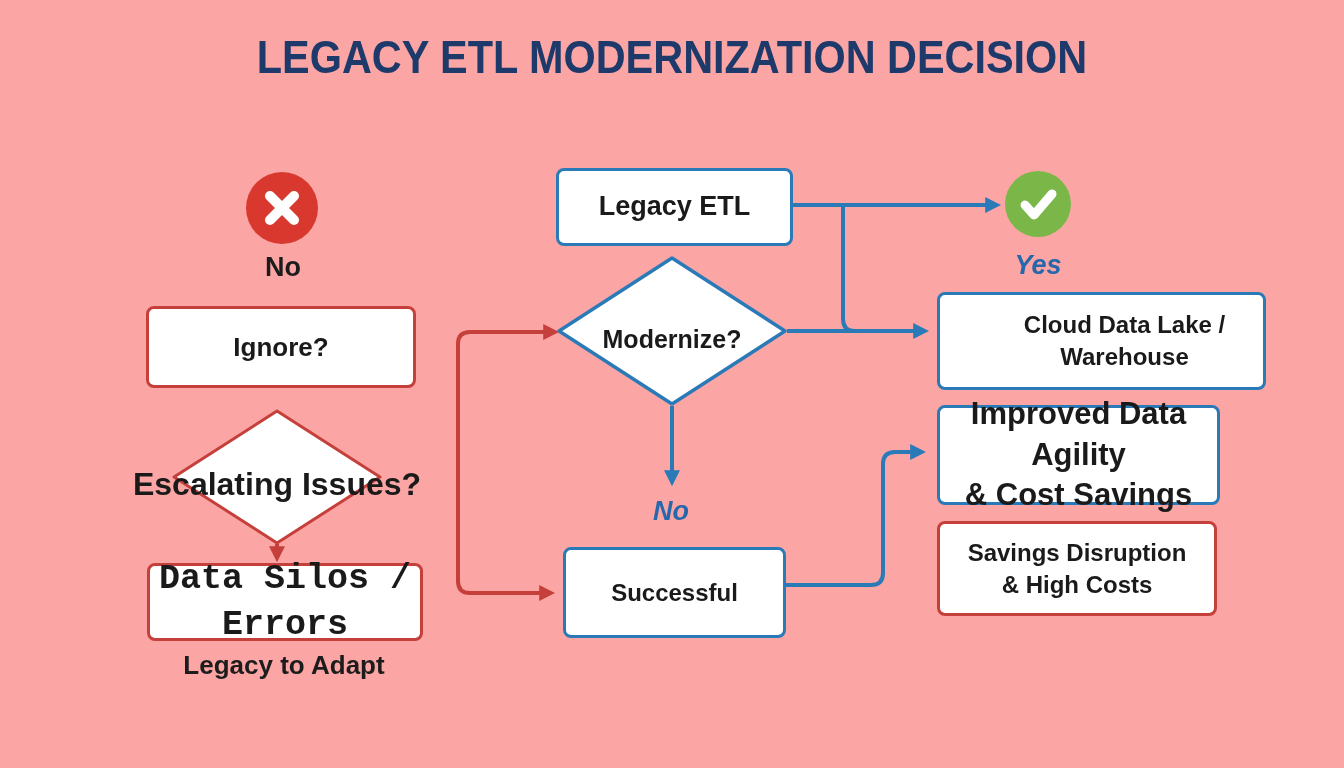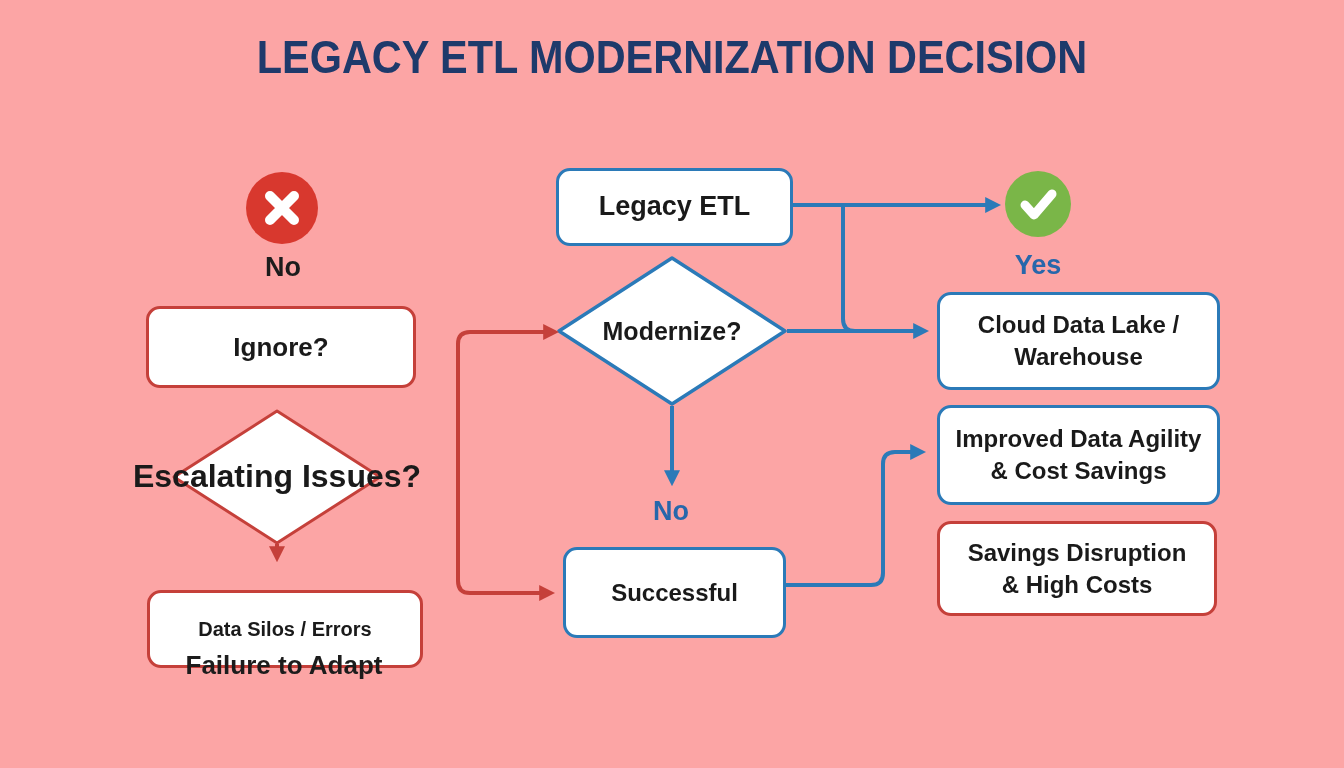--- a/index.html
+++ b/index.html
@@ -7,36 +7,36 @@
     position:relative;width:1344px;height:768px;background:#fca5a5;
     font-family:"Liberation Sans",sans-serif;overflow:hidden;
   }
   .title{
     position:absolute;left:0;top:30px;width:1344px;text-align:center;
     font-size:46px;font-weight:800;color:#1e3a6b;letter-spacing:0px;
     transform:scaleX(0.9);
   }
   .layer{position:absolute;left:0;top:0;}
   .box{
-    position:absolute;background:#ffffff;border-radius:14px;
+    position:absolute;background:#ffffff;border-radius:8px;
     display:flex;flex-direction:column;align-items:center;justify-content:center;
     text-align:center;font-weight:bold;color:#1a1a1a;line-height:1.32;
   }
   .box.blue{border:3px solid #2b7ab8;}
   .box.red{border:3px solid #c5403a;}
   .box span{display:block;}
   .lbl{
     position:absolute;transform:translate(-50%,-50%);
     font-weight:bold;white-space:nowrap;
   }
   .lbl.black{color:#1c1c1c;}
-  .lbl.blue{color:#2767ab;}
+  .lbl.blue{color:#2767ab;font-style:italic;}
   .dlabel{
     position:absolute;transform:translate(-50%,-50%);
-    font-weight:bold;text-align:center;color:#1a1a1a;line-height:1.3;
+    font-weight:bold;text-align:center;color:#1a1a1a;line-height:1.3;margin-top:8px;
   }
   .icon{position:absolute;}
 </style>
 </head>
 <body>
 
 <div class="canvas">
 
   <div class="title">LEGACY ETL MODERNIZATION DECISION</div>
 
@@ -71,49 +71,49 @@
 
   <div class="box red" style="left:146px;top:306px;width:264px;height:76px;font-size:26px;text-align:center;">
     <span>Ignore?</span>
   </div>
 
   <div class="dlabel" style="left:277px;top:477px;font-size:32px;">
     <span>Escalating</span>
     <span>Issues?</span>
   </div>
 
-  <div class="box red" style="left:147px;top:590px;width:270px;height:72px;font-size:20px;">
+  <div class="box red" style="left:147px;top:563px;width:270px;height:72px;font-size:35px;font-family:Liberation Mono, monospace;">
     <span>Data Silos / Errors</span>
   </div>
-  <div class="lbl black" style="left:284px;top:665px;font-size:26px;">Failure to Adapt</div>
+  <div class="lbl black" style="left:284px;top:665px;font-size:26px;">Legacy to Adapt</div>
 
   <div class="box blue" style="left:556px;top:168px;width:231px;height:72px;font-size:27px;">
     <span>Legacy ETL</span>
   </div>
 
   <div class="dlabel" style="left:672px;top:331px;font-size:25px;">Modernize?</div>
 
   <div class="lbl blue" style="left:671px;top:511px;font-size:27px;">No</div>
 
   <div class="box blue" style="left:563px;top:547px;width:217px;height:85px;font-size:24px;gap:30px;">
     <span>Successful</span>
   </div>
 
   <svg class="icon" style="left:1005px;top:171px;" width="66" height="66" viewBox="0 0 66 66">
     <circle cx="33" cy="33" r="33" fill="#7ab648"></circle>
     <path d="M20 34 L29 44 L47 23" fill="none" stroke="#ffffff" stroke-width="9" stroke-linecap="round" stroke-linejoin="round"></path>
   </svg>
   <div class="lbl blue" style="left:1038px;top:265px;font-size:27px;">Yes</div>
 
-  <div class="box blue" style="left:937px;top:292px;width:277px;height:92px;font-size:24px;">
+  <div class="box blue" style="left:937px;top:292px;width:277px;height:92px;font-size:24px;padding-left:46px;">
     <span>Cloud Data Lake /</span>
     <span>Warehouse</span>
   </div>
 
-  <div class="box blue" style="left:937px;top:405px;width:277px;height:94px;font-size:24px;">
+  <div class="box blue" style="left:937px;top:405px;width:277px;height:94px;font-size:31px;">
     <span>Improved Data Agility</span>
     <span>&amp; Cost Savings</span>
   </div>
 
   <div class="box red" style="left:937px;top:521px;width:274px;height:89px;font-size:24px;">
     <span>Savings Disruption</span>
     <span>&amp; High Costs</span>
   </div>
 
 </div>

